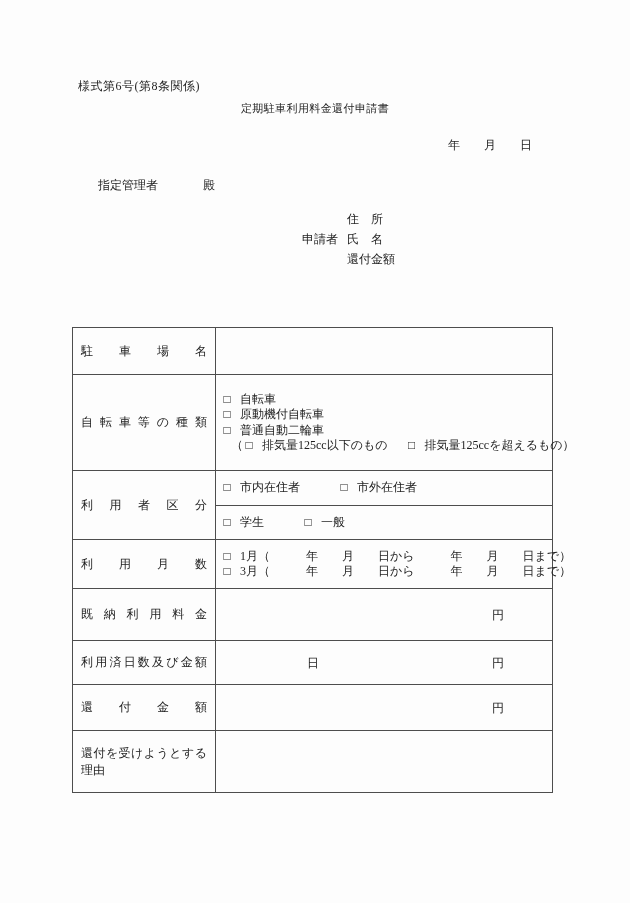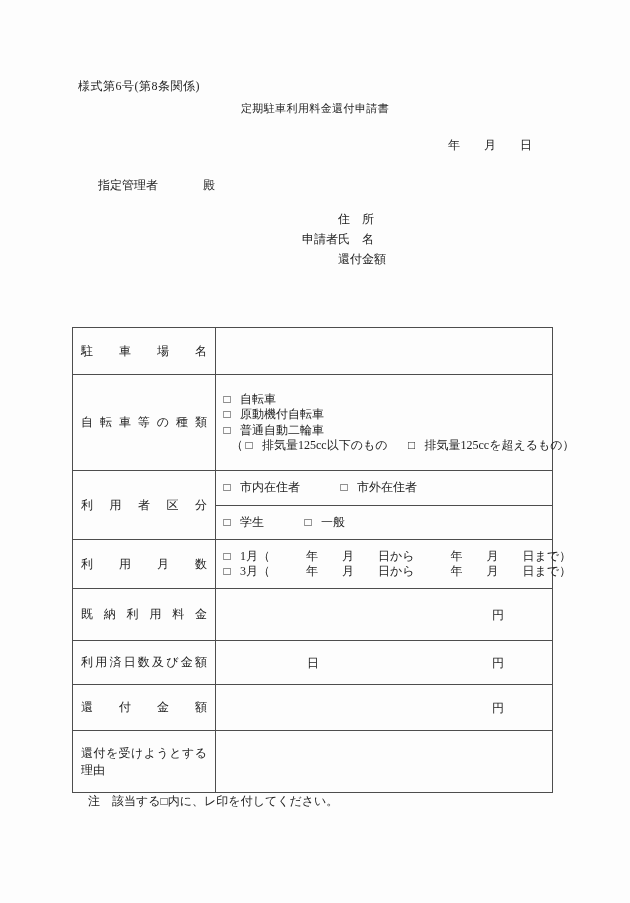--- a/index.html
+++ b/index.html
@@ -13,21 +13,21 @@
     font-size:12px;
     overflow:hidden;
   }
   .form-number { position:absolute; left:78px; top:78px; letter-spacing:0.5px; }
   .doc-title   { position:absolute; left:0; top:101px; width:100%; text-align:center; font-size:11px; letter-spacing:0.4px; }
   .date-line   { position:absolute; top:137px; right:98px; }
   .addressee   { position:absolute; left:98px; top:177px; }
   .addressee .honorific { margin-left:45px; }
   .applicant   { position:absolute; left:302px; top:209px; display:flex; align-items:center; }
   .applicant .app-label { display:inline-block;font-family:Liberation Mono, monospace; }
-  .applicant .app-fields { line-height:20px; }
+  .applicant .app-fields { margin-left:9px; line-height:20px; }
   .body-text   { position:absolute; left:72px; top:288px; width:486px; line-height:18.5px; white-space:pre-line; text-indent:19px; }
   .form-table  { position:absolute; left:72px; top:327px; width:481px; border-collapse:collapse; table-layout:fixed; }
   .form-table td { border:1px solid #4d4d4d; vertical-align:middle; font-size:12px; color:#1e1e1e;margin-left:22px; }
   td.lbl  { width:126px; padding:0 8px; }
   td.just { text-align:justify; text-align-last:justify; text-justify:inter-character; }
   td.wrap { text-align:justify; line-height:17px; }
   td.cnt  { padding-left:5px; }
   td.rel  { position:relative; }
   .opt    { line-height:15.5px; white-space:nowrap; }
   .months .opt { line-height:15px; }
@@ -140,15 +140,14 @@
       </td>
     </tr>
 
     <tr style="height:62px">
       <td class="lbl wrap">還付を受けようとする理由</td>
       <td class="cnt"></td>
     </tr>
   </tbody>
     </table>
 
-  <div class="note">注　該当する□内に、レ印を付してください。</div>
 
 </div>
 
 </body></html>

